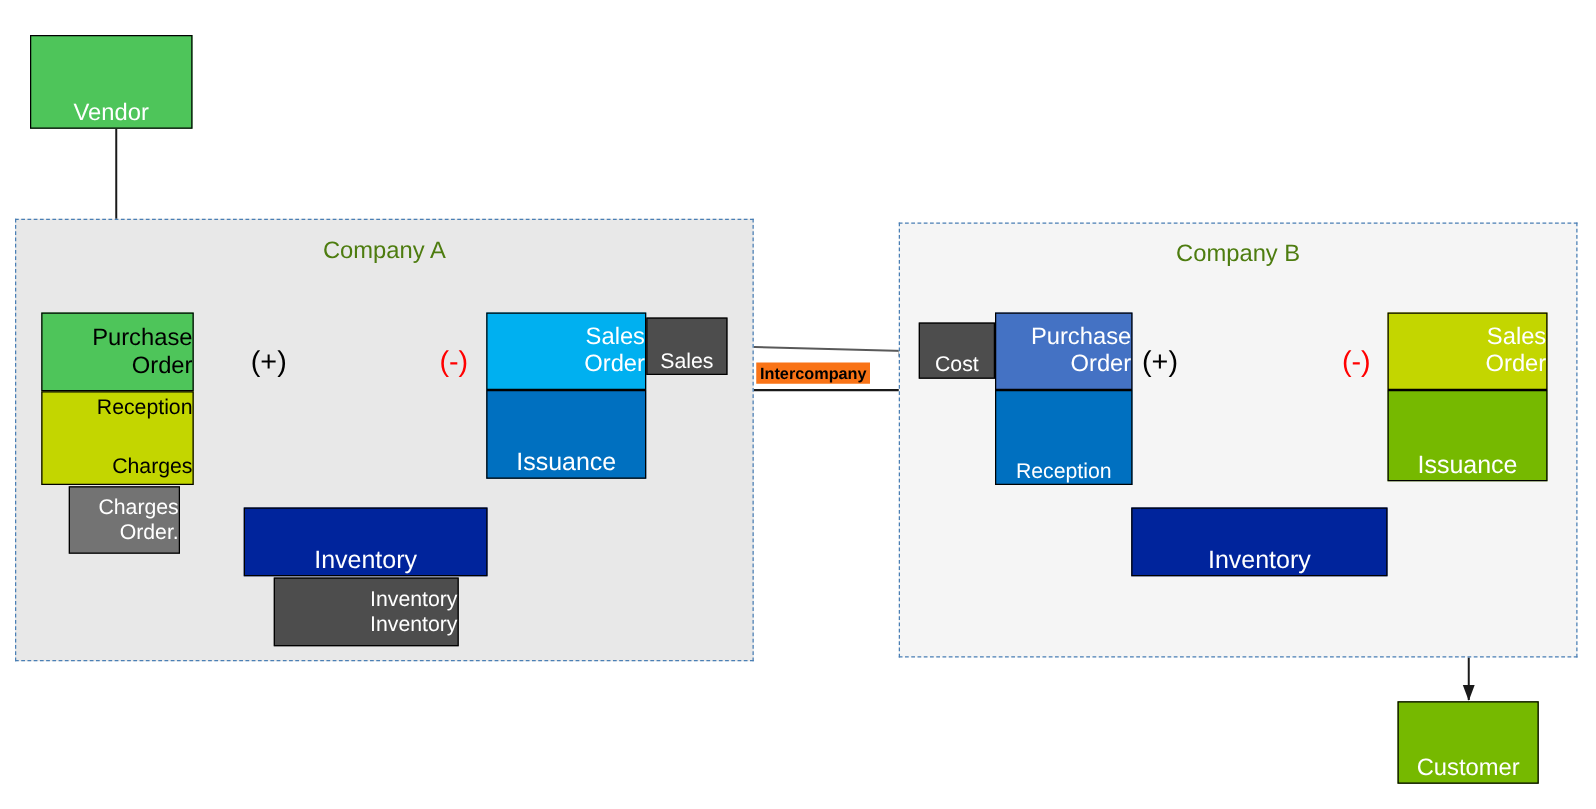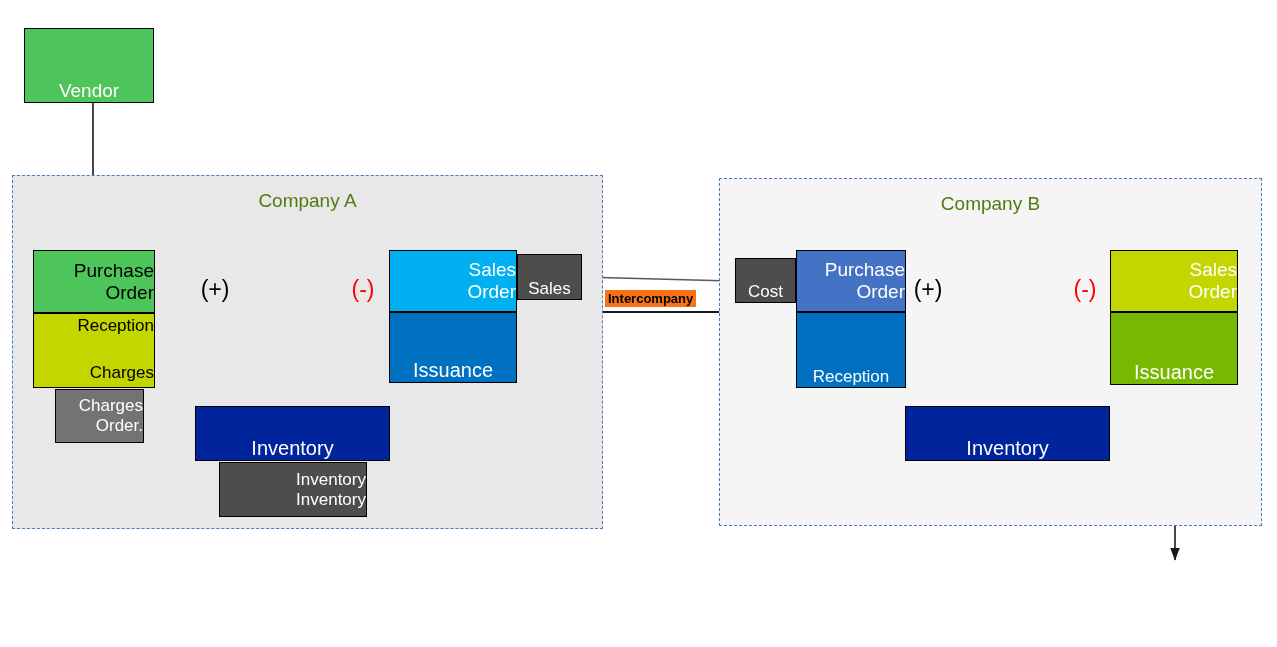--- a/index.html
+++ b/index.html
@@ -181,20 +181,23 @@
 
   <div class="box" style="left:1110px; top:250px; width:128px; height:62px; background:#c3d600; flex-direction:column;">
     <span class="stk">Sales</span>
     <span class="stk">Order</span>
   </div>
 
   <div class="box" style="left:1110px; top:312px; width:128px; height:73px; background:#76b900; font-size:20px;">
     <span>Issuance</span>
   </div>
 
+  <div class="box" style="left:1118px; top:561px; width:113px; height:66px; background:#76b900;">
+    <span>Customer</span>
+  </div>
 
   <div class="sign plus" style="left:190px; top:278px; width:50px;">(+)</div>
   <div class="sign minus" style="left:338px; top:278px; width:50px;">(-)</div>
   <div class="sign plus" style="left:903px; top:278px; width:50px;">(+)</div>
   <div class="sign minus" style="left:1060px; top:278px; width:50px;">(-)</div>
 
   <div class="edge-label" style="left:605px; top:290px;">Intercompany</div>
 
 </div>
 

